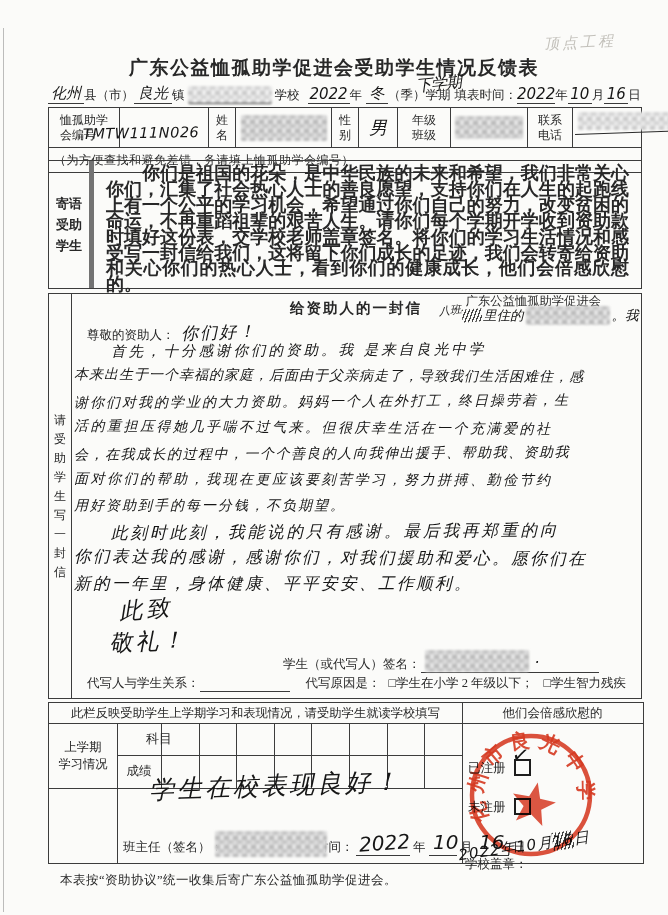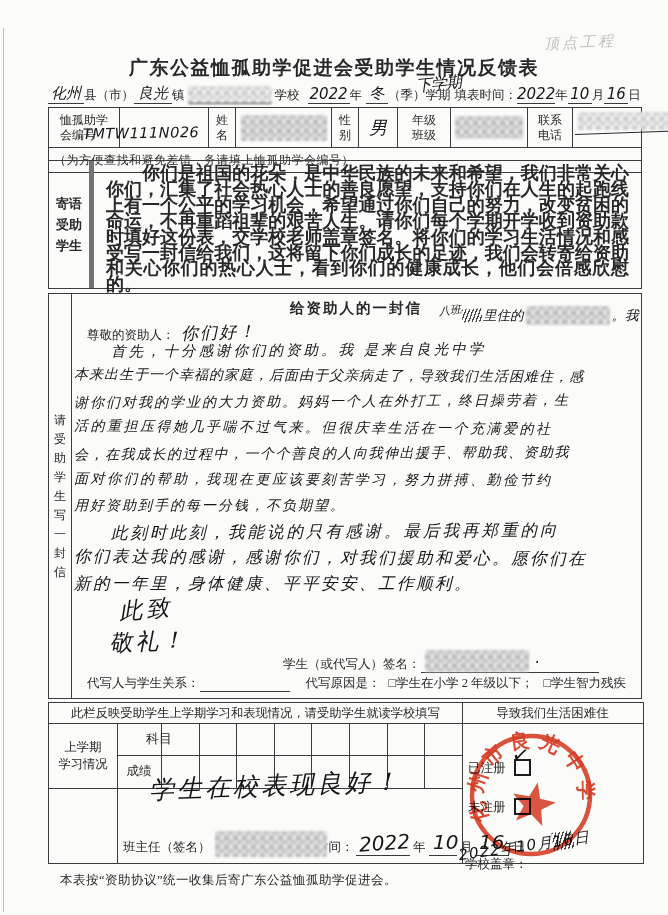--- a/index.html
+++ b/index.html
@@ -86,20 +86,21 @@
   </div>
 
   <div class="abs box" style="left:48px;top:160px;width:592px;height:127px;display:flex;">
     <div class="cntr" style="width:40px;border-right:5px solid #737373;font-weight:bold;">
       <div class="pre pr" style="font-size:13px;line-height:21px;text-align:center;">寄语
 受助
 学生</div>
     </div>
     <div style="flex:1;padding:5px 12px 2px 12px;">
       <div class="pr" style="font-size:18px;line-height:15.9px;text-align:justify;text-indent:2em;font-weight:bold;">你们是祖国的花朵，是中华民族的未来和希望，我们非常关心你们，汇集了社会热心人士的善良愿望，支持你们在人生的起跑线上有一个公平的学习机会，希望通过你们自己的努力，改变贫困的命运，不再重蹈祖辈的艰苦人生。请你们每个学期开学收到资助款时填好这份表，交学校老师盖章签名。将你们的学习生活情况和感受写一封信给我们，这将留下你们成长的足迹，我们会转寄给资助和关心你们的热心人士，看到你们的健康成长，他们会倍感欣慰的。</div>
+      <div class="pr" style="font-size:12.3px;text-align:right;margin-right:28px;">广东公益恤孤助学促进会</div>
     </div>
   </div>
 
   <div class="abs box" style="left:48px;top:293px;width:592px;height:404px;">
     <div class="abs cntr" style="left:0;top:0;width:22px;height:100%;border-right:1px solid #3c3c3c;">
       <div class="pre pr" style="font-size:12px;line-height:19px;text-align:center;">请
 受
 助
 学
 生
@@ -155,21 +156,21 @@
         <span class="pr" style="margin-left:8px;">□学生在小学 2 年级以下；</span>
         <span class="pr" style="margin-left:10px;">□学生智力残疾</span>
       </div>
     </div>
   </div>
 
   <div class="abs" style="left:48px;top:702px;width:594px;height:160px;border:1.3px solid #3c3c3c;">
     <div class="vline" style="left:413px;top:0;height:160px;"></div>
     <div class="hline" style="left:0;top:20px;width:594px;"></div>
     <div class="abs cntr pr" style="left:0;top:0;width:413px;height:20px;font-size:12.3px;">此栏反映受助学生上学期学习和表现情况，请受助学生就读学校填写</div>
-    <div class="abs cntr pr" style="left:413px;top:0;width:181px;height:20px;font-size:12.5px;">导致我们生活困难住</div>
+    <div class="abs cntr pr" style="left:413px;top:0;width:181px;height:20px;font-size:12.5px;">他们会倍感欣慰的</div>
 
     <div class="vline" style="left:68px;top:20px;height:140px;"></div>
     <div class="vline" style="left:112px;top:20px;height:65px;"></div>
     <div class="hline" style="left:68px;top:52px;width:345px;"></div>
     <div class="hline" style="left:0;top:85px;width:413px;"></div>
     <div class="vline" style="left:150px;top:20px;height:65px;"></div>
     <div class="vline" style="left:187px;top:20px;height:65px;"></div>
     <div class="vline" style="left:225px;top:20px;height:65px;"></div>
     <div class="vline" style="left:262px;top:20px;height:65px;"></div>
     <div class="vline" style="left:300px;top:20px;height:65px;"></div>

